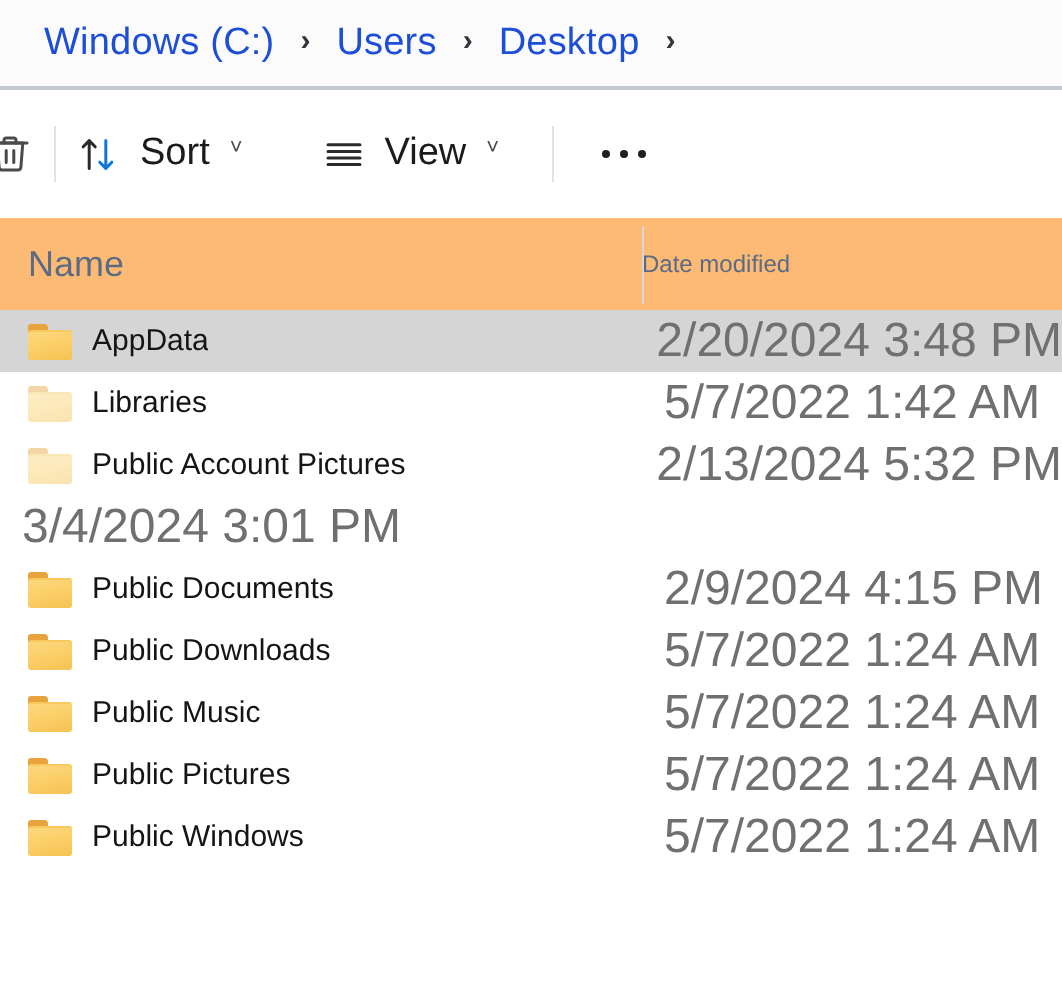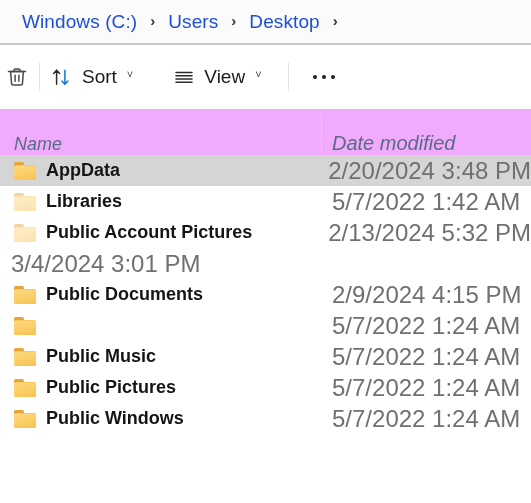--- a/index.html
+++ b/index.html
@@ -47,21 +47,21 @@
     transform: translateY(-1px);
   }
 
   
   .toolbar {
     height: 64px;
     flex: 0 0 64px;
     background: #ffffff;
     display: flex;
     align-items: center;
-    padding-left: 12px;
+    padding-left: 0;
     position: relative;
   }
   .tb-btn {
     display: flex;
     align-items: center;
     gap: 9px;
     height: 40px;
     padding: 0 11px;
     border-radius: 5px;
     cursor: default;
@@ -106,36 +106,35 @@
     justify-content: flex-start;
     align-items: center;
     margin-left: -9px;
   }
 
   
   .col-head {
     height: 46px;
     flex: 0 0 46px;
     display: flex;
-    align-items: flex-end;
-    background: #f0abfc;
-    position: relative;
-    font-style: italic;
+    align-items: center;
+    background: #fdba74;
+    position: relative;
   }
   .col-name {
     width: 321px;
     padding-left: 14px;
     font-size: 18px;
     color: #5a6b86;
     cursor: default;
   }
   .col-date {
     flex: 1;
-    padding-left: 11px;
-    font-size: 20px;
+    padding-left: 0;
+    font-size: 12px;
     color: #5a6b86;
     cursor: default;
   }
   .col-divider {
     position: absolute;
     left: 321px;
     top: 4px;
     bottom: 3px;
     width: 1px;
     background: #d6d6d6;
@@ -182,26 +181,25 @@
     position: absolute;
     left: 0; top: 3px;
     width: 22px; height: 15px;
     border-radius: 1.5px;
     background: linear-gradient(165deg, #fcd77f 0%, #fbd06a 45%, #f6c152 100%);
     border-top: 1.5px solid #f7c95f;
   }
   .ficon.dim { opacity: .45; }
 
   .fname {
-    font-size: 18px;
+    font-size: 15px;
     color: #151515;
     white-space: nowrap;
     overflow: hidden;
     text-overflow: ellipsis;
-    font-weight: bold;
   }
   .row-date {
     flex: 1;
     padding-left: 11px;
     font-size: 24px;
     color: #707070;
     white-space: nowrap;
   }
 
   
@@ -316,20 +314,21 @@
           <span class="fname">Public Documents</span>
         </div>
         <div class="row-date">2/9/2024 4:15 PM</div>
       </div>
       <div class="row">
         <div class="row-name">
           <span class="ficon">
             <span class="back"></span>
             <span class="body"></span>
           </span>
+          <span class="fname">Public Downloads</span>
         </div>
         <div class="row-date">5/7/2022 1:24 AM</div>
       </div>
       <div class="row">
         <div class="row-name">
           <span class="ficon">
             <span class="back"></span>
             <span class="body"></span>
           </span>
           <span class="fname">Public Music</span>

